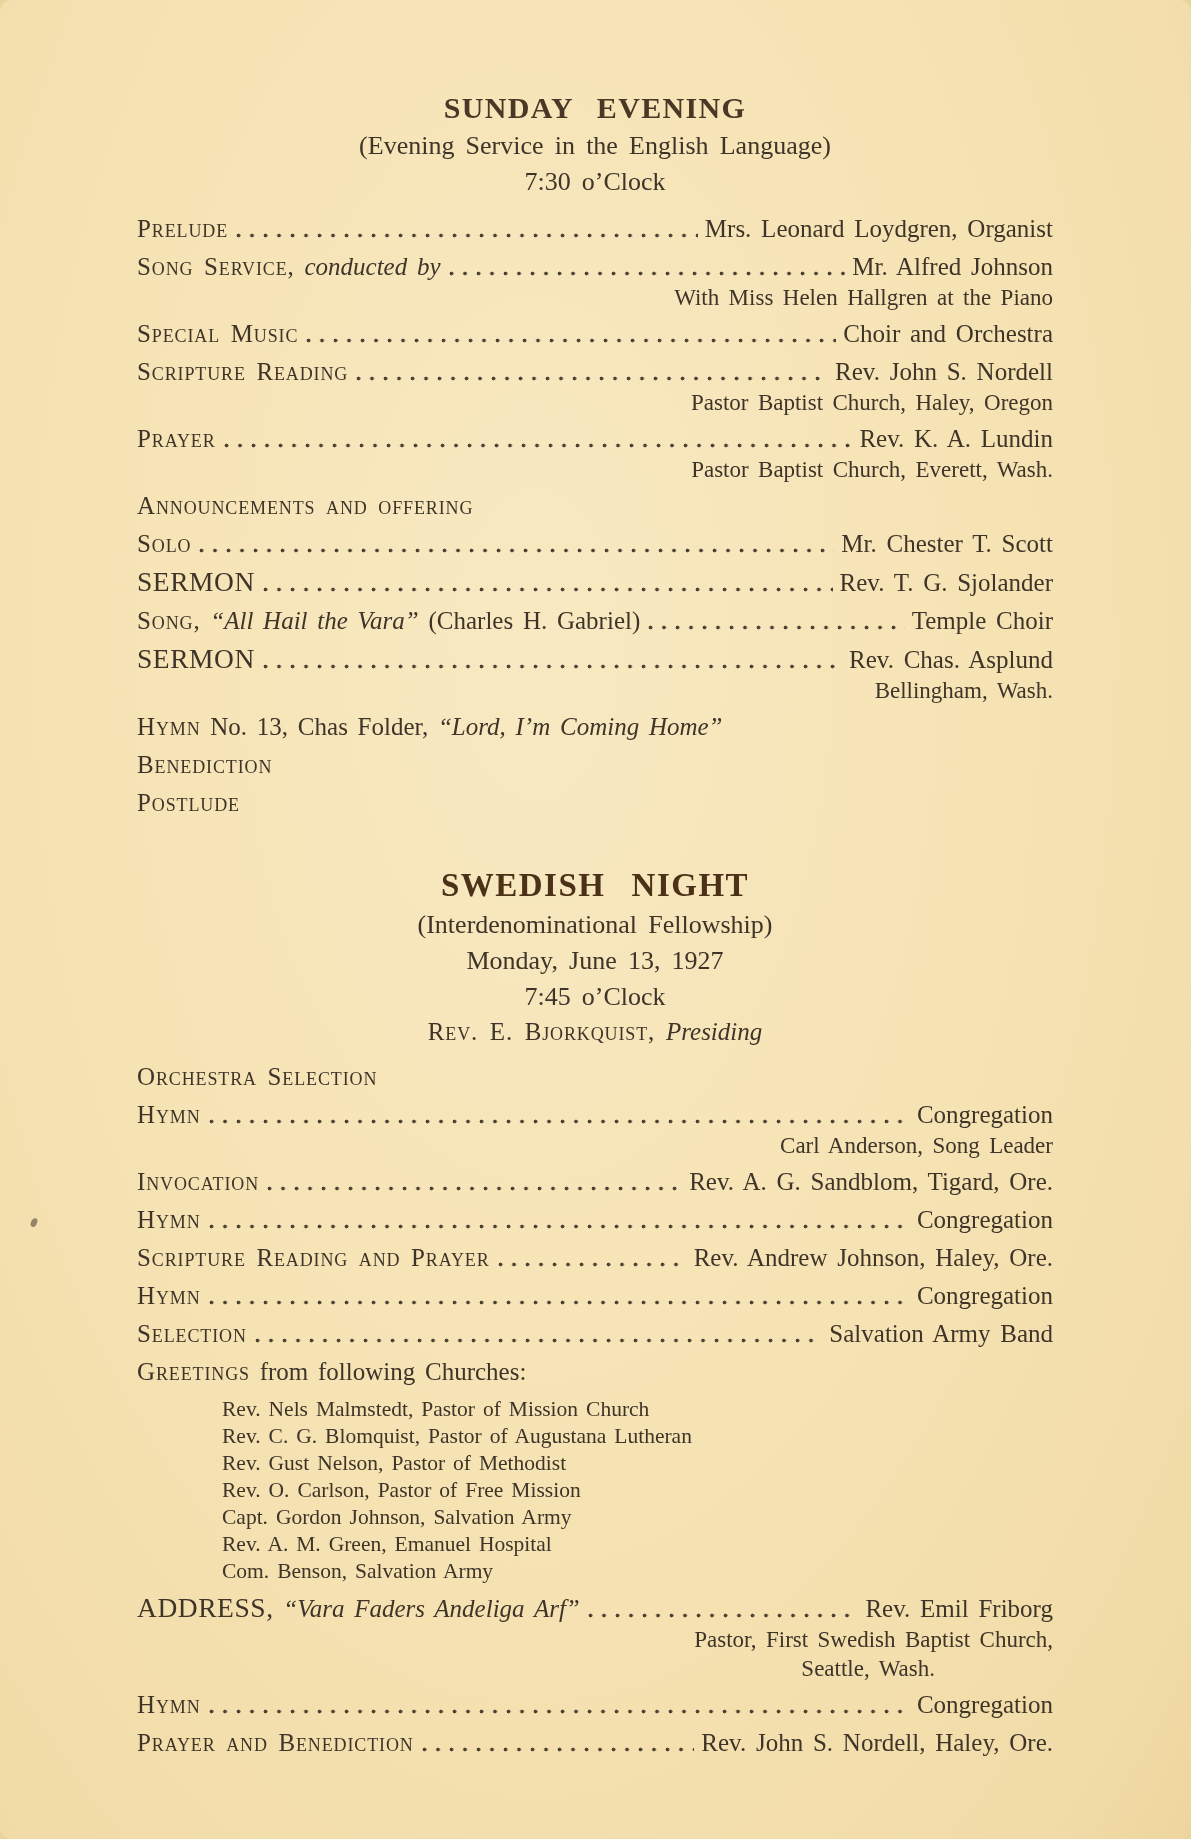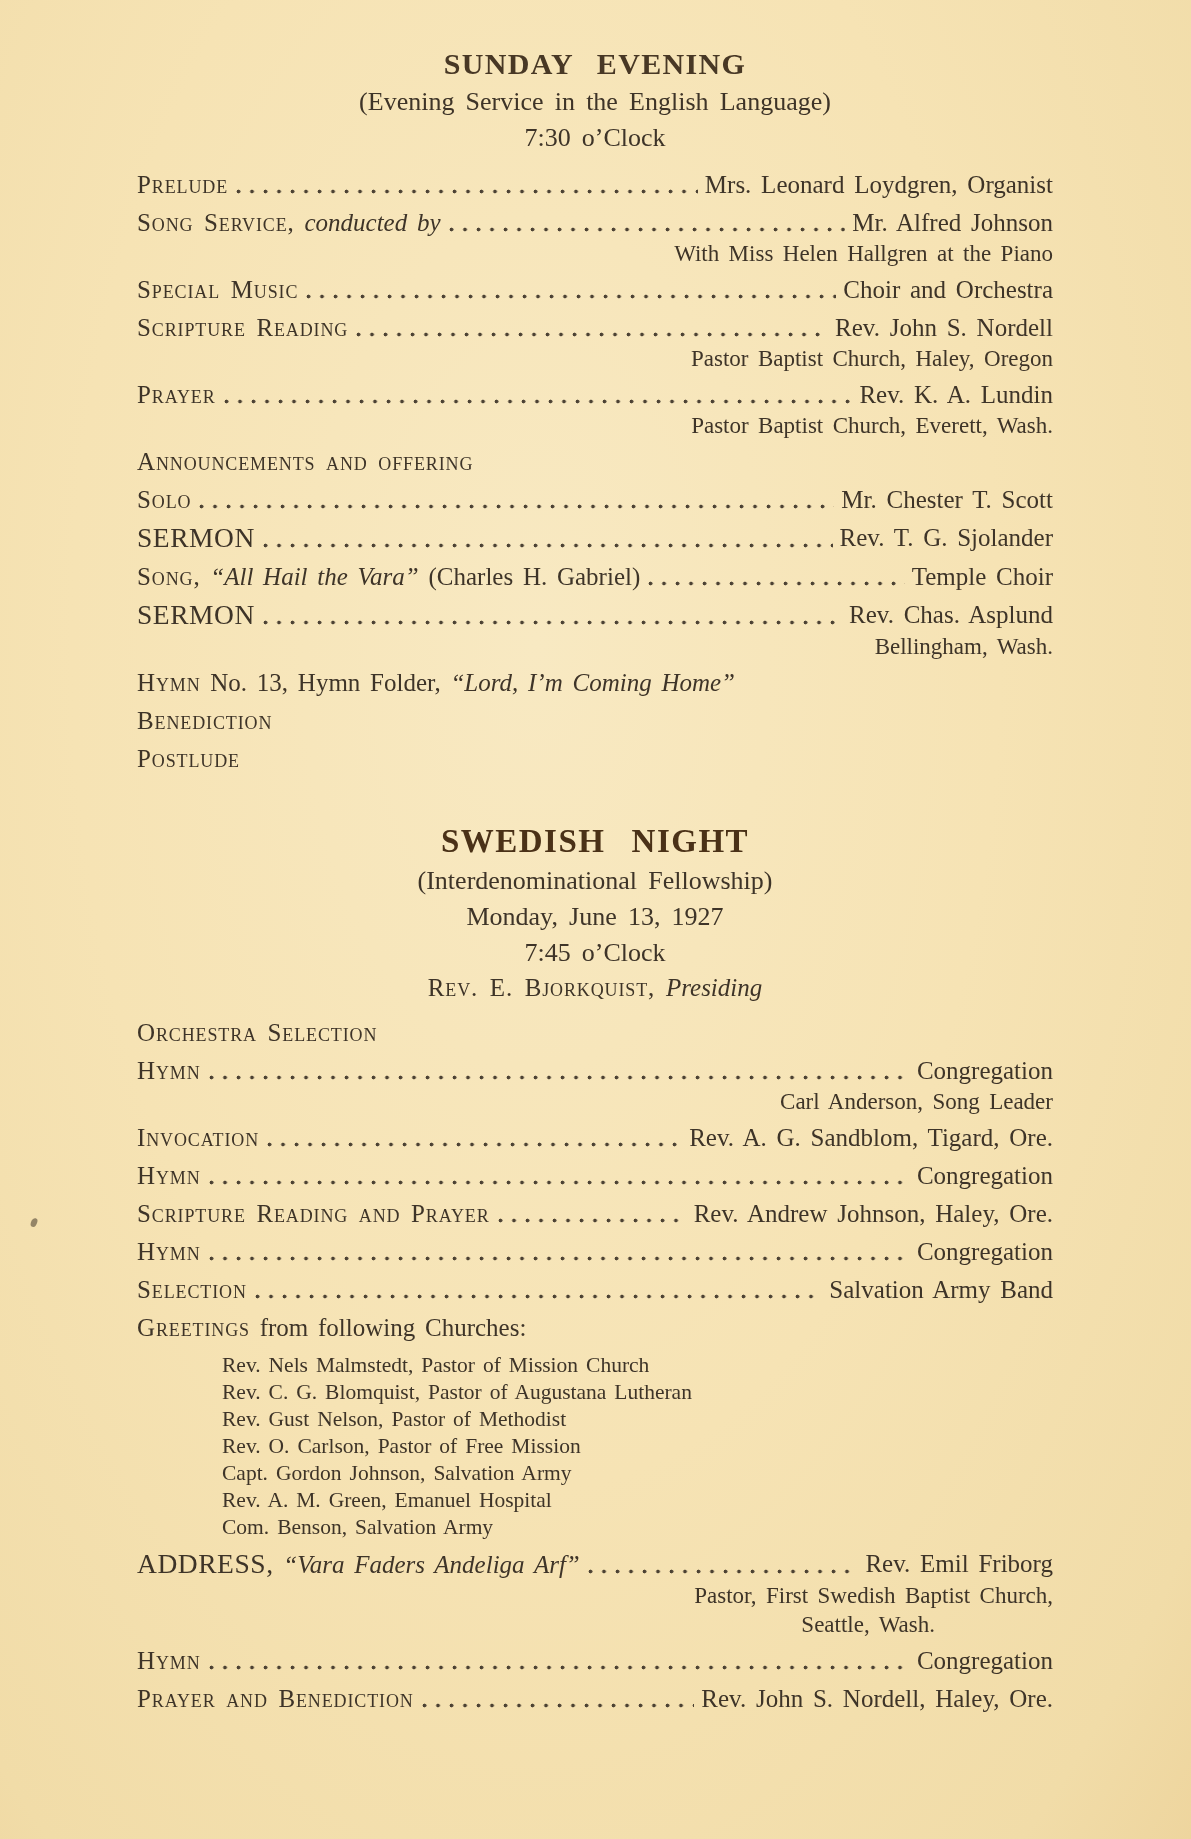--- a/index.html
+++ b/index.html
@@ -7,22 +7,23 @@
     width:1191px;height:1839px;
     background:#e9d49d;
     font-family:"Liberation Serif","DejaVu Serif",serif;
     color:#3e3428;
     overflow:hidden;
   }
   .page{
     position:relative;
     width:1191px;height:1839px;
     box-sizing:border-box;
-    padding:44px 138px 0 137px;
+    padding:88px 138px 0 137px;
     background:radial-gradient(ellipse at 45% 35%, #f8e9c2 0%, #f6e3b4 50%, #f1dca8 88%, #eed59e 100%);
+    border-radius:12px;
   }
   .speck{
     position:absolute;left:31px;top:1218px;width:6px;height:9px;
     background:rgba(70,58,44,.55);border-radius:60% 40% 55% 45%;transform:rotate(18deg);
   }
   h1{
     margin:0;text-align:center;font-weight:bold;color:#483825;
     font-size:30px;line-height:40px;letter-spacing:.045em;word-spacing:.5em;
   }
   .section-2 h1{font-size:33px;line-height:44px;color:#4a3117;}
@@ -30,21 +31,21 @@
     text-align:center;font-size:26px;line-height:36px;word-spacing:.18em;
   }
   .presiding{font-size:25px;line-height:33px;}
   .seg-sc{font-variant:small-caps;letter-spacing:.035em;}
   .seg-i{font-style:italic;}
   .seg-caps{font-size:1.1em;letter-spacing:.02em;}
   .seg-n{}
   .items{margin-top:14px;}
   .row{margin-top:8px;}
   .rowline{
-    display:flex;align-items:flex-start;
+    display:flex;align-items:flex-end;
     font-size:25px;line-height:30px;word-spacing:.14em;
   }
   .label{white-space:nowrap;}
   .value{white-space:nowrap;}
   .leader{
     flex:1 1 auto;min-width:18px;height:5px;
     align-self:flex-end;margin:0 7px 6px 8px;
     background-image:radial-gradient(circle at 2.5px 2.5px, rgba(62,52,40,.92) 1.65px, rgba(62,52,40,0) 2.2px);
     background-size:13.5px 5px;background-repeat:repeat-x;background-position:left bottom;
   }
@@ -133,21 +134,21 @@
         <div class="row">
           <div class="rowline">
             <span class="label"><span class="seg-caps">SERMON</span></span>
             <span class="leader"></span>
             <span class="value">Rev. Chas. Asplund</span>
           </div>
           <div class="subline align-right">Bellingham, Wash.</div>
         </div>
         <div class="row">
           <div class="rowline">
-            <span class="label"><span class="seg-sc">Hymn</span><span class="seg-n"> No. 13, Hymn Folder, </span><span class="seg-i">“Lord, I’m Coming Home”</span></span>
+            <span class="label"><span class="seg-sc">Hymn</span><span class="seg-n"> No. 13, Chas Folder, </span><span class="seg-i">“Lord, I’m Coming Home”</span></span>
           </div>
         </div>
         <div class="row">
           <div class="rowline">
             <span class="label"><span class="seg-sc">Benediction</span></span>
           </div>
         </div>
         <div class="row">
           <div class="rowline">
             <span class="label"><span class="seg-sc">Postlude</span></span>

